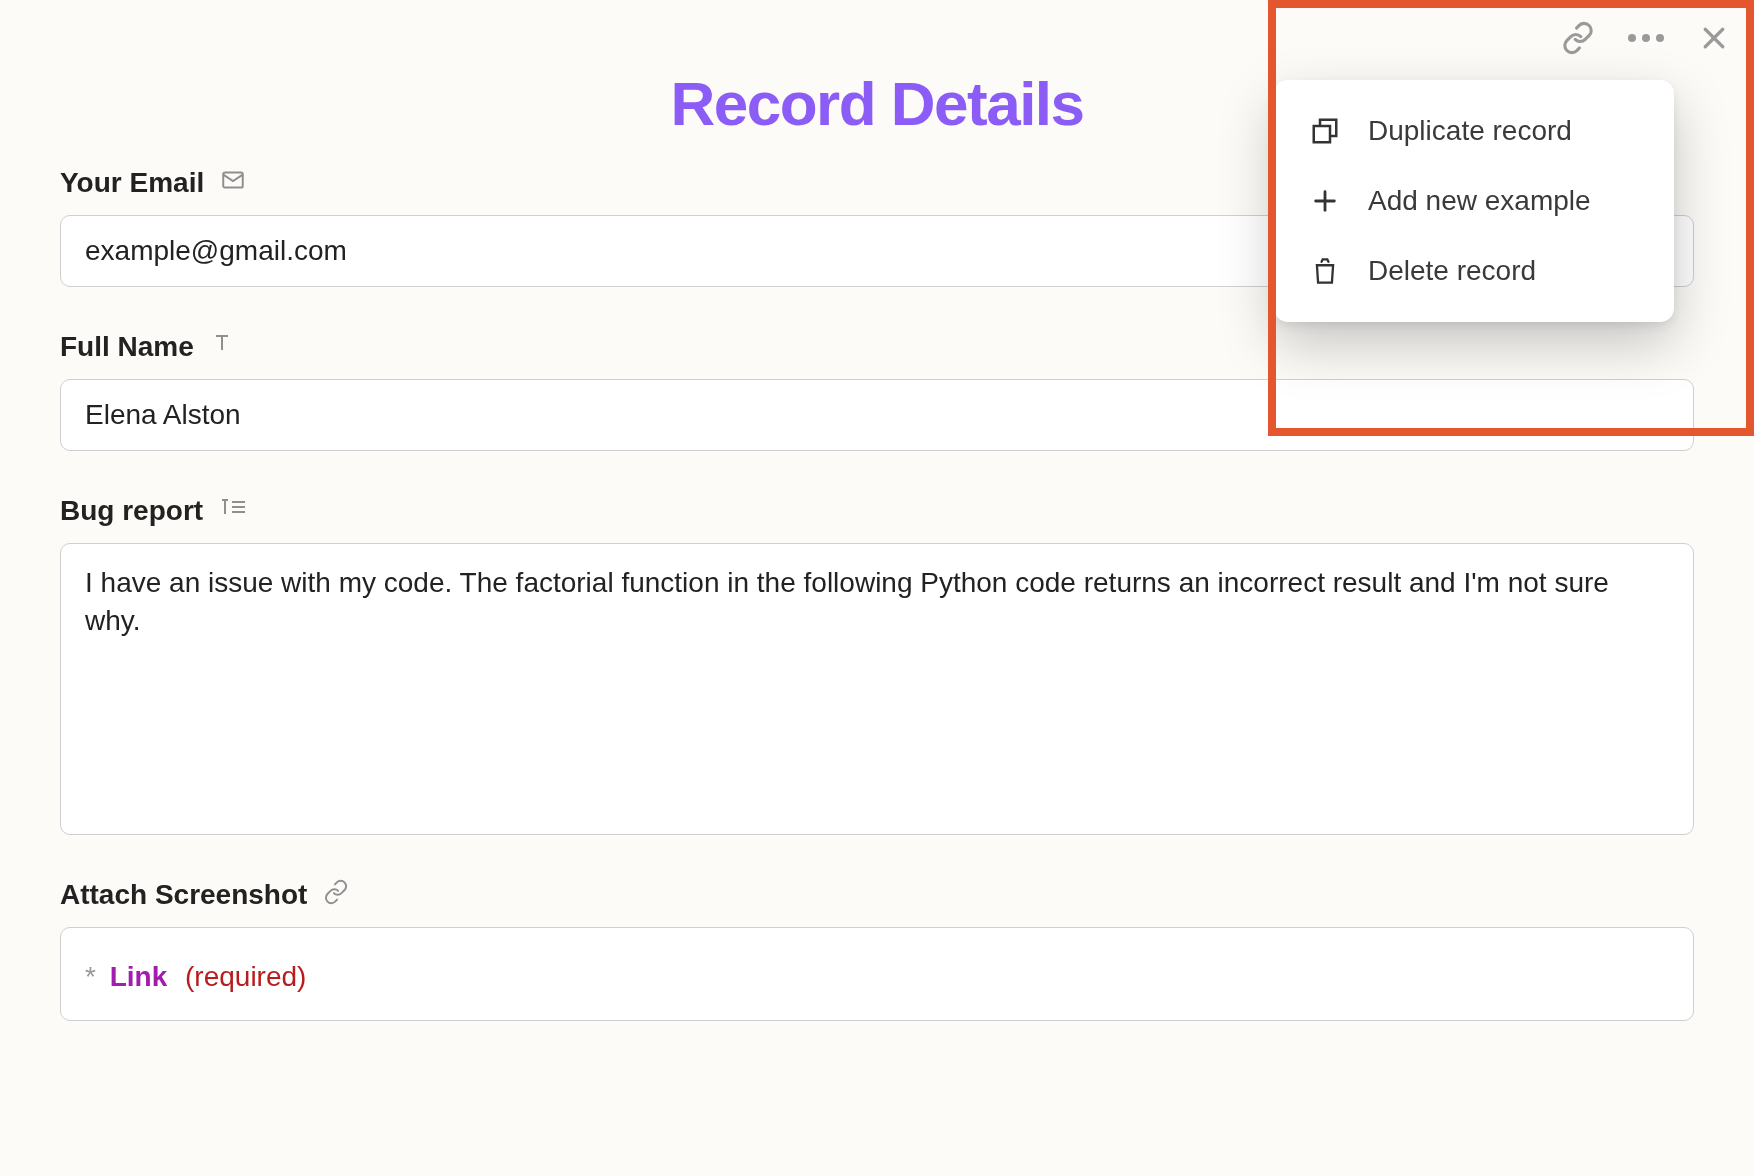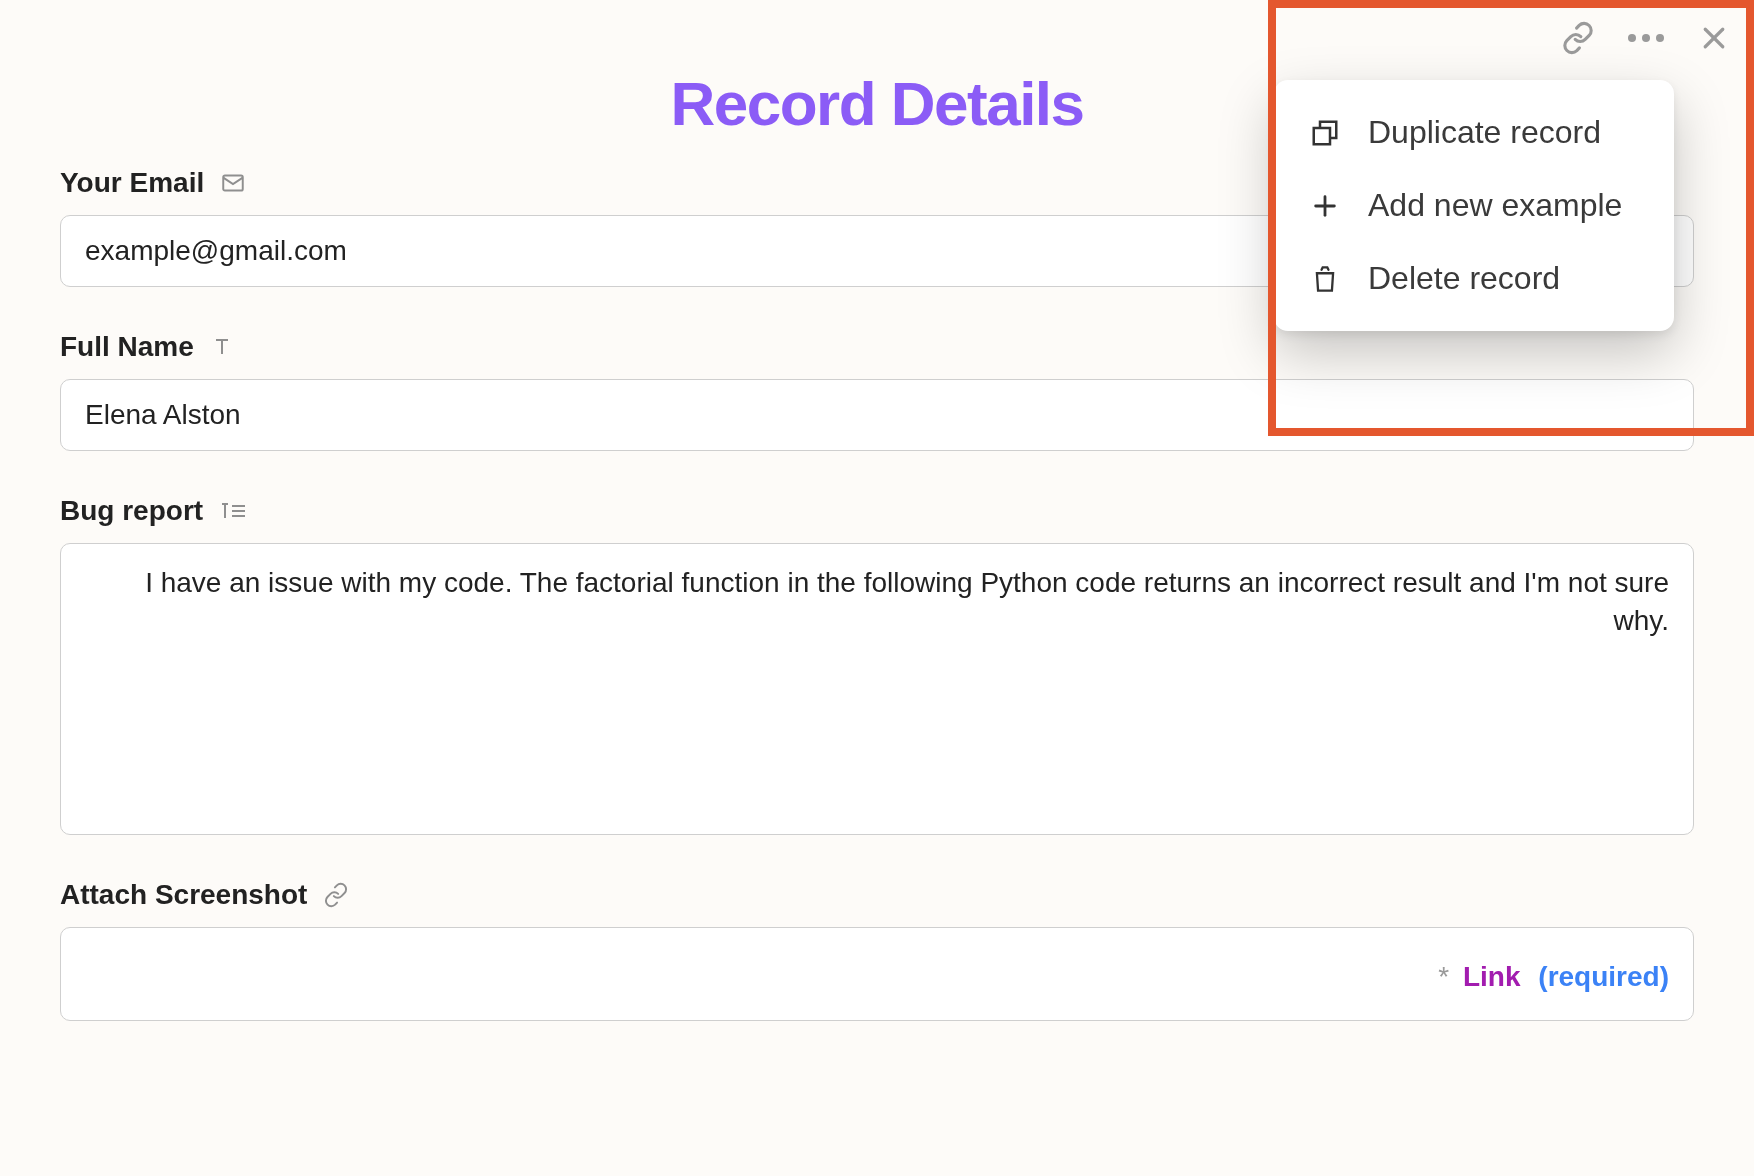--- a/index.html
+++ b/index.html
@@ -40,21 +40,21 @@
     color: #8b5cf6;
     margin-top: 68px;
     margin-bottom: 28px;
   }
 
   .field { margin-top: 44px; }
   .field:first-of-type { margin-top: 0; }
 
   .field-label-row {
     display: flex;
-    align-items: center;
+    align-items: flex-start;
     gap: 16px;
     margin-bottom: 16px;
   }
   .field-label {
     font-size: 28px;
     font-weight: 600;
     color: #222;
   }
   .field-type-icon {
     color: #8f8f8f;
@@ -63,51 +63,50 @@
 
   .input-box {
     width: 100%;
     border: 1.5px solid #cfcfcf;
     border-radius: 10px;
     background: #fff;
     font-size: 28px;
     color: #222;
     padding: 20px 24px;
     line-height: 1.35;
-    text-align: right;
   }
   .input-box.single { height: 72px; display:flex; align-items:center; }
   .input-box.multi { height: 292px; }
   .input-box.attach { padding: 30px 24px 24px; }
 
   .attach-placeholder {
     font-size: 28px;
   }
   .attach-placeholder .star { color: #9a9a9a; margin-right:6px; }
   .attach-placeholder .link-word { color: #a21caf; font-weight:600; }
-  .attach-placeholder .req { color: #3b82f6; font-weight:700; margin-left:10px; }
+  .attach-placeholder .req { color: #b91c1c; font-weight:400; margin-left:10px; }
 
   
   .dropdown {
     position: absolute;
     top: 80px;
     right: 80px;
     width: 400px;
     background: #fff;
     border-radius: 14px;
     box-shadow: 0 22px 55px rgba(0,0,0,0.22), 0 4px 10px rgba(0,0,0,0.08);
     padding: 16px 0;
     z-index: 20;
   }
   .dropdown-item {
     display: flex;
     align-items: center;
     gap: 26px;
     padding: 18px 34px;
-    font-size: 32px;
+    font-size: 28px;
     color: #3a3a3a;
     cursor: pointer;
   }
   .dropdown-item .dd-icon {
     width: 34px; height:34px;
     display:flex; align-items:center; justify-content:center;
     color:#333;
   }
 
   

